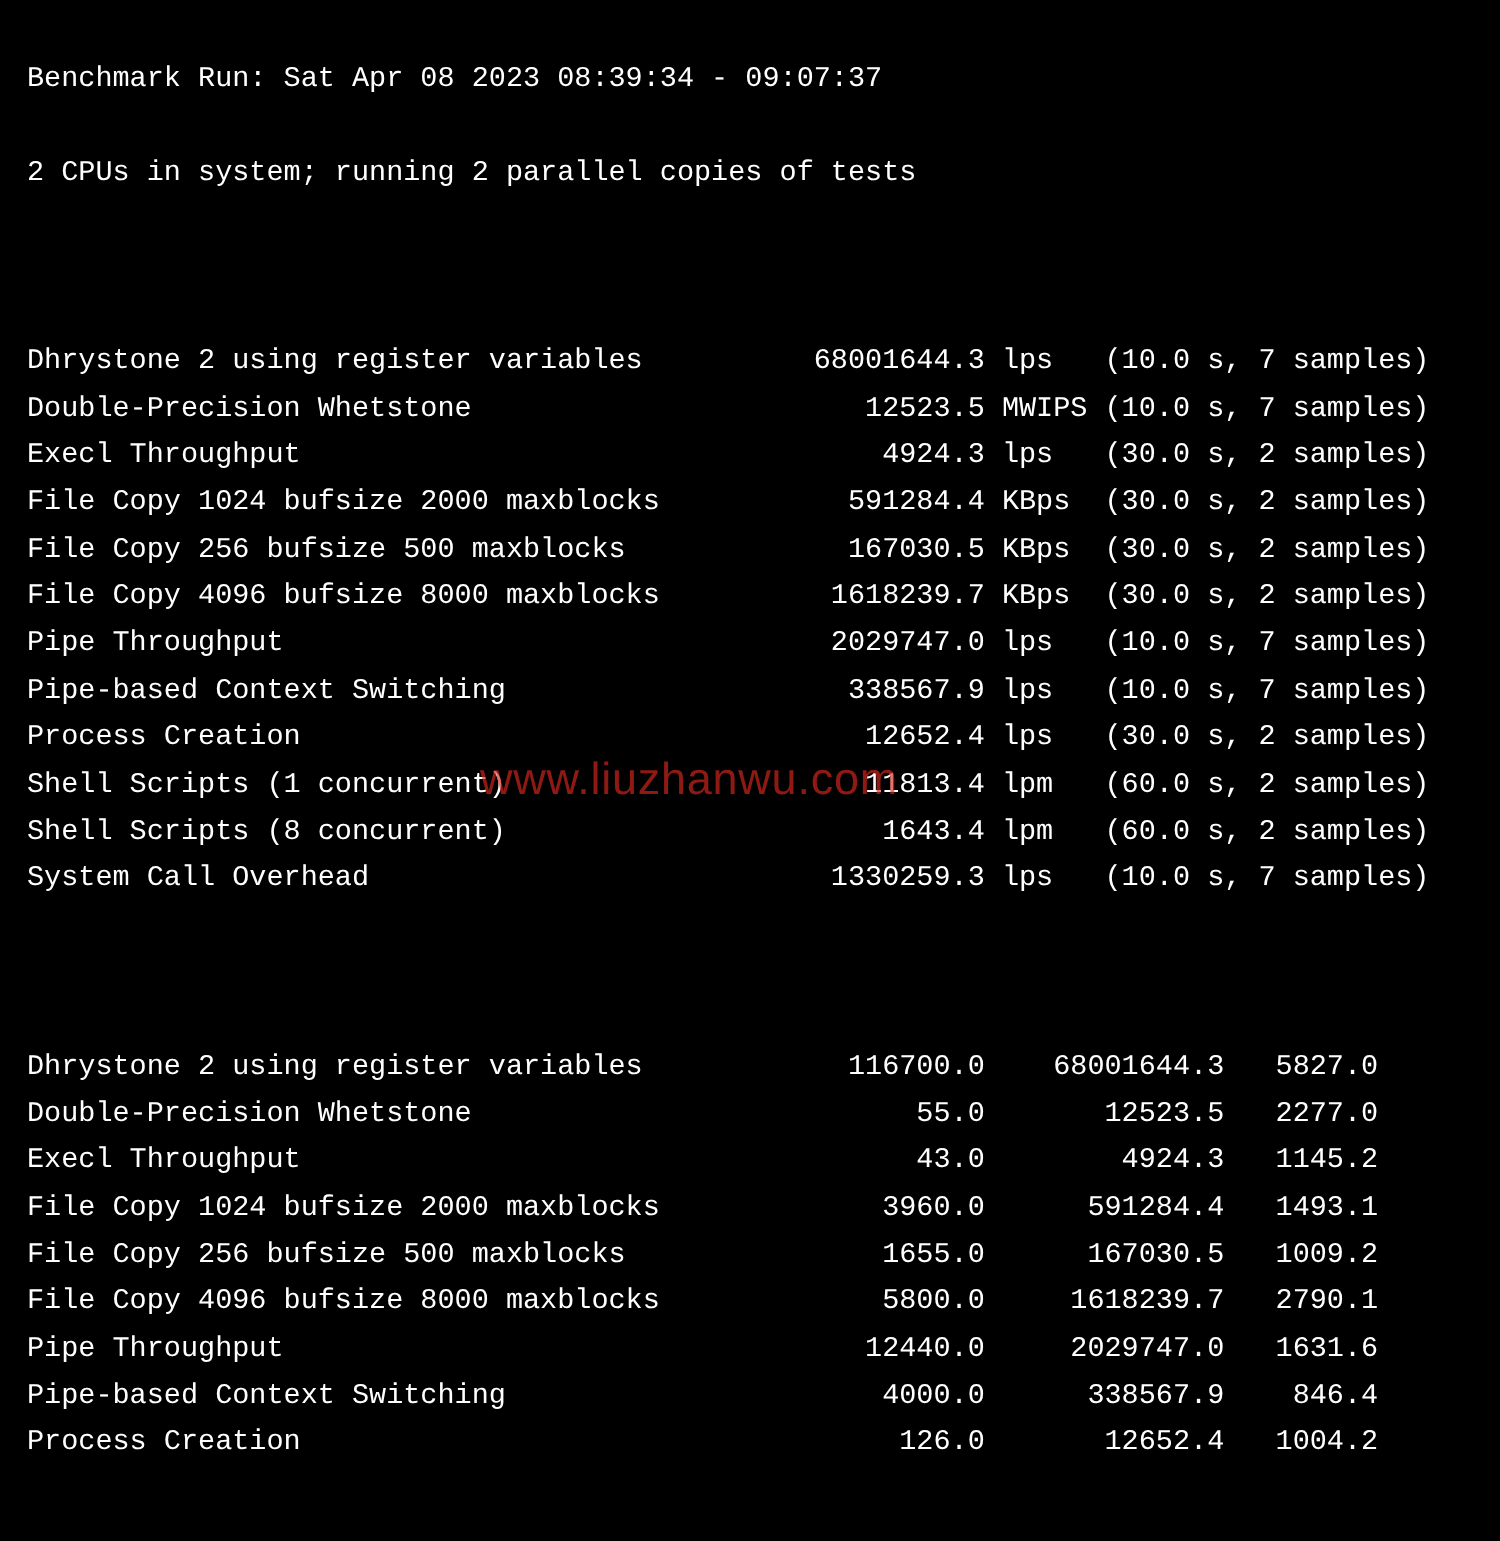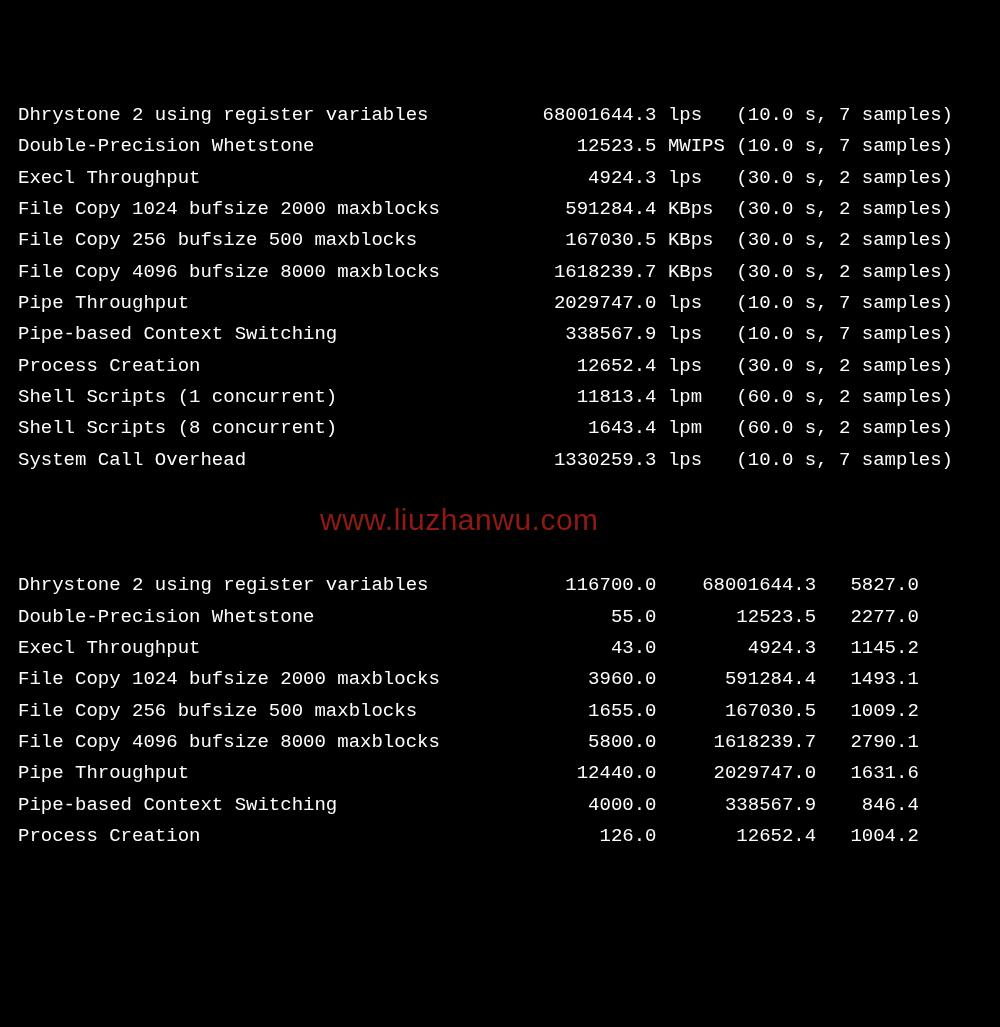--- a/index.html
+++ b/index.html
@@ -27,20 +27,22 @@
     font-weight: 400;
     letter-spacing: 0.5px;
     pointer-events: none;
     white-space: nowrap;
   }
 </style>
 </head>
 <body>
 
 <div class="terminal">
+<span class="row">Benchmark Run: Sat Apr 08 2023 08:39:34 - 09:07:37</span>
+<span class="row">2 CPUs in system; running 2 parallel copies of tests</span>
 <span class="row"> </span>
 <div id="tests-block"><span class="row"><span>Dhrystone 2 using register variables    </span><span>      68001644.3</span><span> lps   </span><span>(10.0 s, 7 samples)</span></span><span class="row"><span>Double-Precision Whetstone              </span><span>         12523.5</span><span> MWIPS </span><span>(10.0 s, 7 samples)</span></span><span class="row"><span>Execl Throughput                        </span><span>          4924.3</span><span> lps   </span><span>(30.0 s, 2 samples)</span></span><span class="row"><span>File Copy 1024 bufsize 2000 maxblocks   </span><span>        591284.4</span><span> KBps  </span><span>(30.0 s, 2 samples)</span></span><span class="row"><span>File Copy 256 bufsize 500 maxblocks     </span><span>        167030.5</span><span> KBps  </span><span>(30.0 s, 2 samples)</span></span><span class="row"><span>File Copy 4096 bufsize 8000 maxblocks   </span><span>       1618239.7</span><span> KBps  </span><span>(30.0 s, 2 samples)</span></span><span class="row"><span>Pipe Throughput                         </span><span>       2029747.0</span><span> lps   </span><span>(10.0 s, 7 samples)</span></span><span class="row"><span>Pipe-based Context Switching            </span><span>        338567.9</span><span> lps   </span><span>(10.0 s, 7 samples)</span></span><span class="row"><span>Process Creation                        </span><span>         12652.4</span><span> lps   </span><span>(30.0 s, 2 samples)</span></span><span class="row"><span>Shell Scripts (1 concurrent)            </span><span>         11813.4</span><span> lpm   </span><span>(60.0 s, 2 samples)</span></span><span class="row"><span>Shell Scripts (8 concurrent)            </span><span>          1643.4</span><span> lpm   </span><span>(60.0 s, 2 samples)</span></span><span class="row"><span>System Call Overhead                    </span><span>       1330259.3</span><span> lps   </span><span>(10.0 s, 7 samples)</span></span></div>
 <span class="row"> </span>
 <div id="index-block"><span class="row"><span>Dhrystone 2 using register variables      </span><span>      116700.0</span><span>    68001644.3</span><span>   5827.0</span></span><span class="row"><span>Double-Precision Whetstone                </span><span>          55.0</span><span>       12523.5</span><span>   2277.0</span></span><span class="row"><span>Execl Throughput                          </span><span>          43.0</span><span>        4924.3</span><span>   1145.2</span></span><span class="row"><span>File Copy 1024 bufsize 2000 maxblocks     </span><span>        3960.0</span><span>      591284.4</span><span>   1493.1</span></span><span class="row"><span>File Copy 256 bufsize 500 maxblocks       </span><span>        1655.0</span><span>      167030.5</span><span>   1009.2</span></span><span class="row"><span>File Copy 4096 bufsize 8000 maxblocks     </span><span>        5800.0</span><span>     1618239.7</span><span>   2790.1</span></span><span class="row"><span>Pipe Throughput                           </span><span>       12440.0</span><span>     2029747.0</span><span>   1631.6</span></span><span class="row"><span>Pipe-based Context Switching              </span><span>        4000.0</span><span>      338567.9</span><span>    846.4</span></span><span class="row"><span>Process Creation                          </span><span>         126.0</span><span>       12652.4</span><span>   1004.2</span></span></div>
 
 
 
 
 
 

